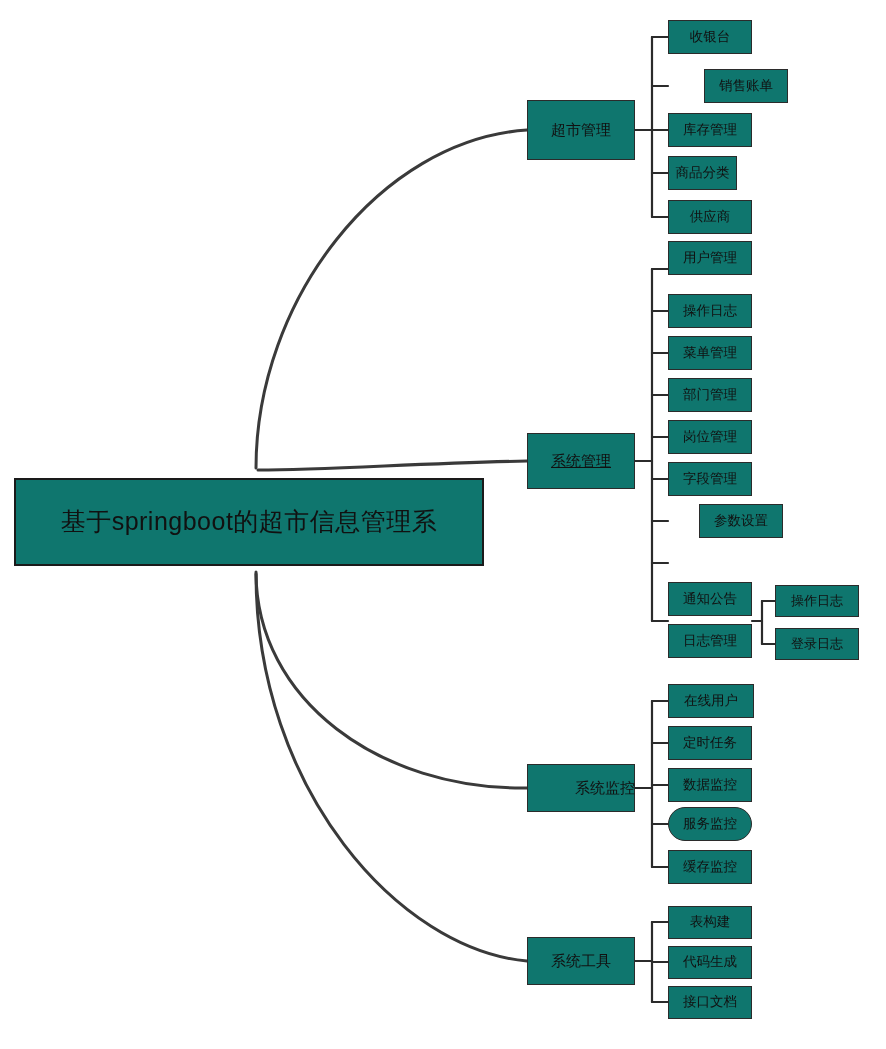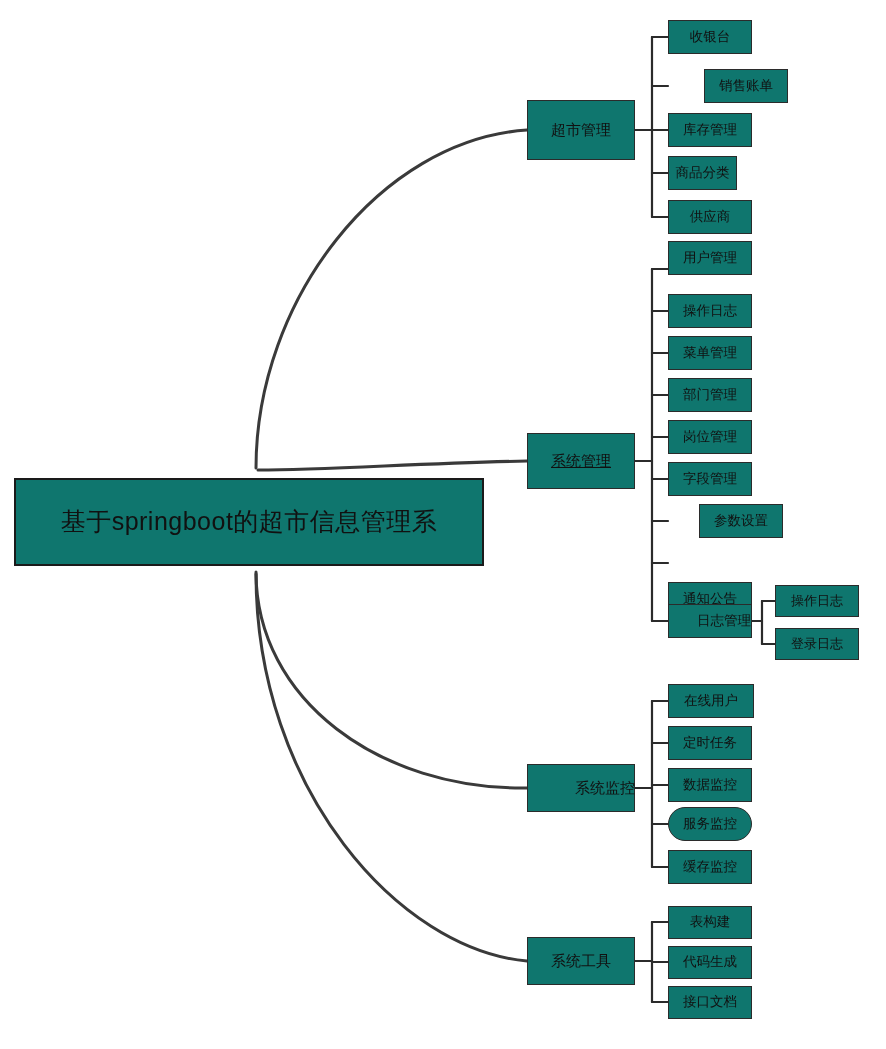--- a/index.html
+++ b/index.html
@@ -157,21 +157,21 @@
   </div>
   <div class="node leaf" style="left:668px; top:462px; width:84px; height:34px;">
     <span>字段管理</span>
   </div>
   <div class="node leaf" style="left:668px; top:504px; width:84px; height:34px;margin-left:31px;">
     <span>参数设置</span>
   </div>
   <div class="node leaf" style="left:668px; top:546px; width:84px; height:34px;margin-top:36px;">
     <span>通知公告</span>
   </div>
-  <div class="node leaf" style="left:668px; top:604px; width:84px; height:34px;justify-content:flex-end;">
+  <div class="node leaf" style="left:668px; top:624px; width:84px; height:34px;">
     <span>日志管理</span>
   </div>
   <div class="node leaf2" style="left:775px; top:585px; width:84px; height:32px;">
     <span>操作日志</span>
   </div>
   <div class="node leaf2" style="left:775px; top:628px; width:84px; height:32px;">
     <span>登录日志</span>
   </div>
 
   <div class="node branch" style="left:527px; top:764px; width:108px; height:48px;padding-left:48px;">

